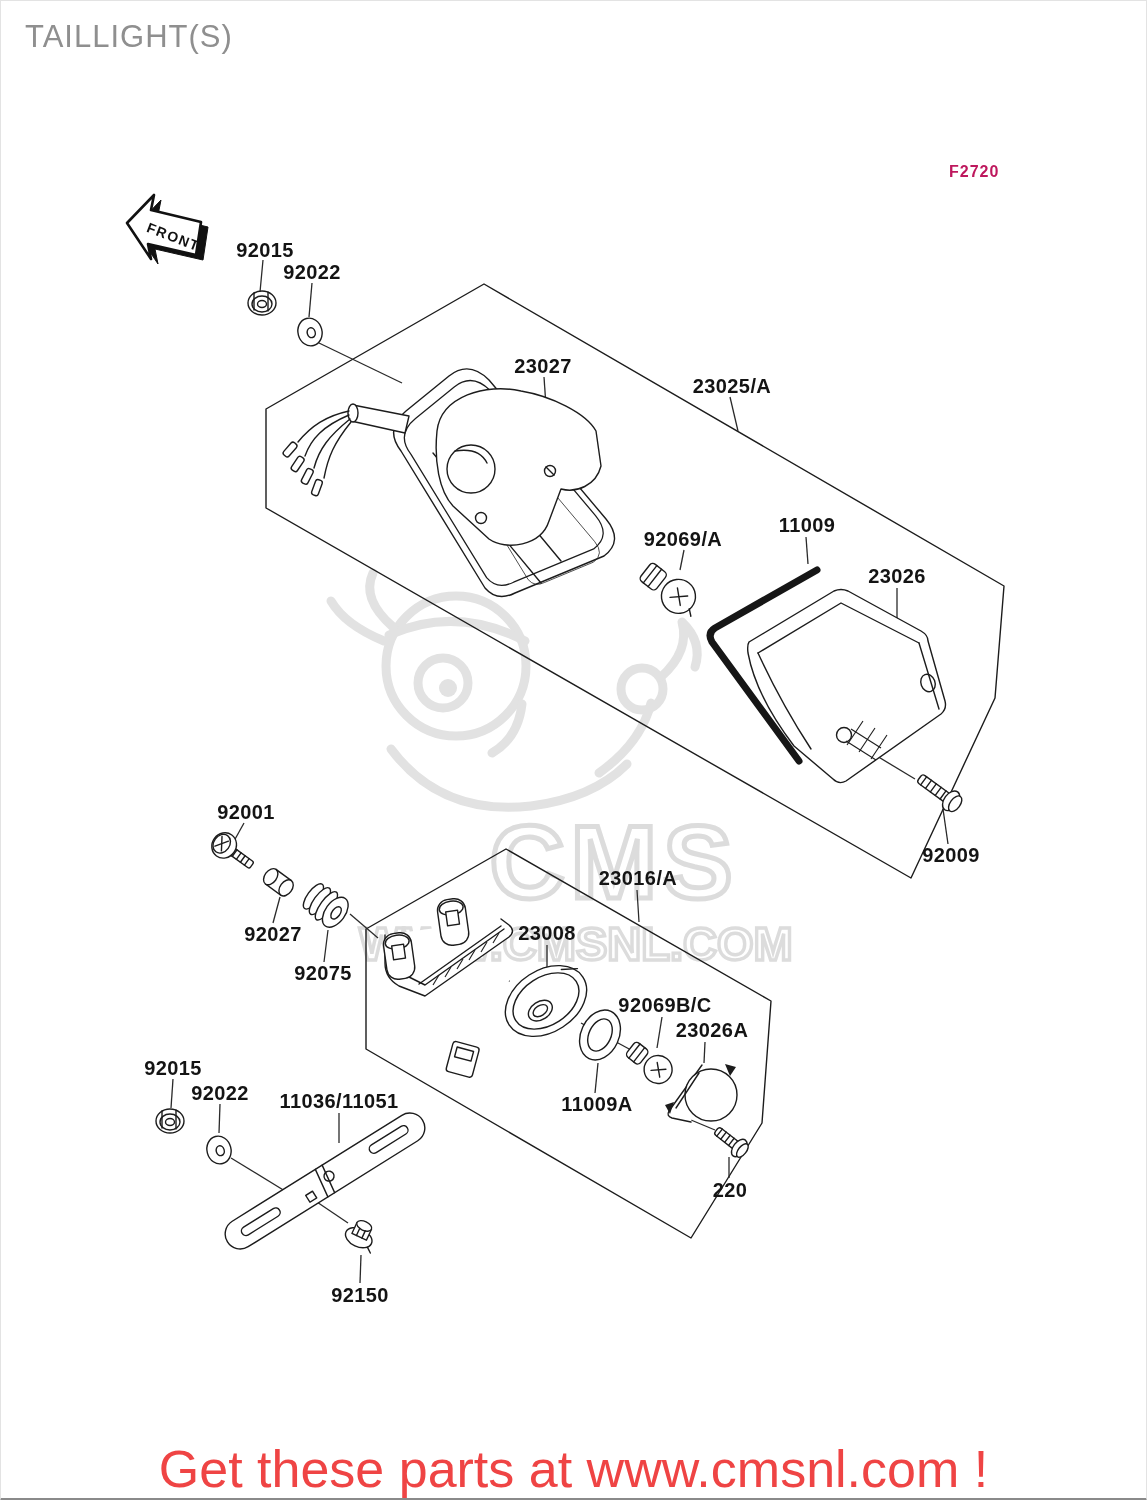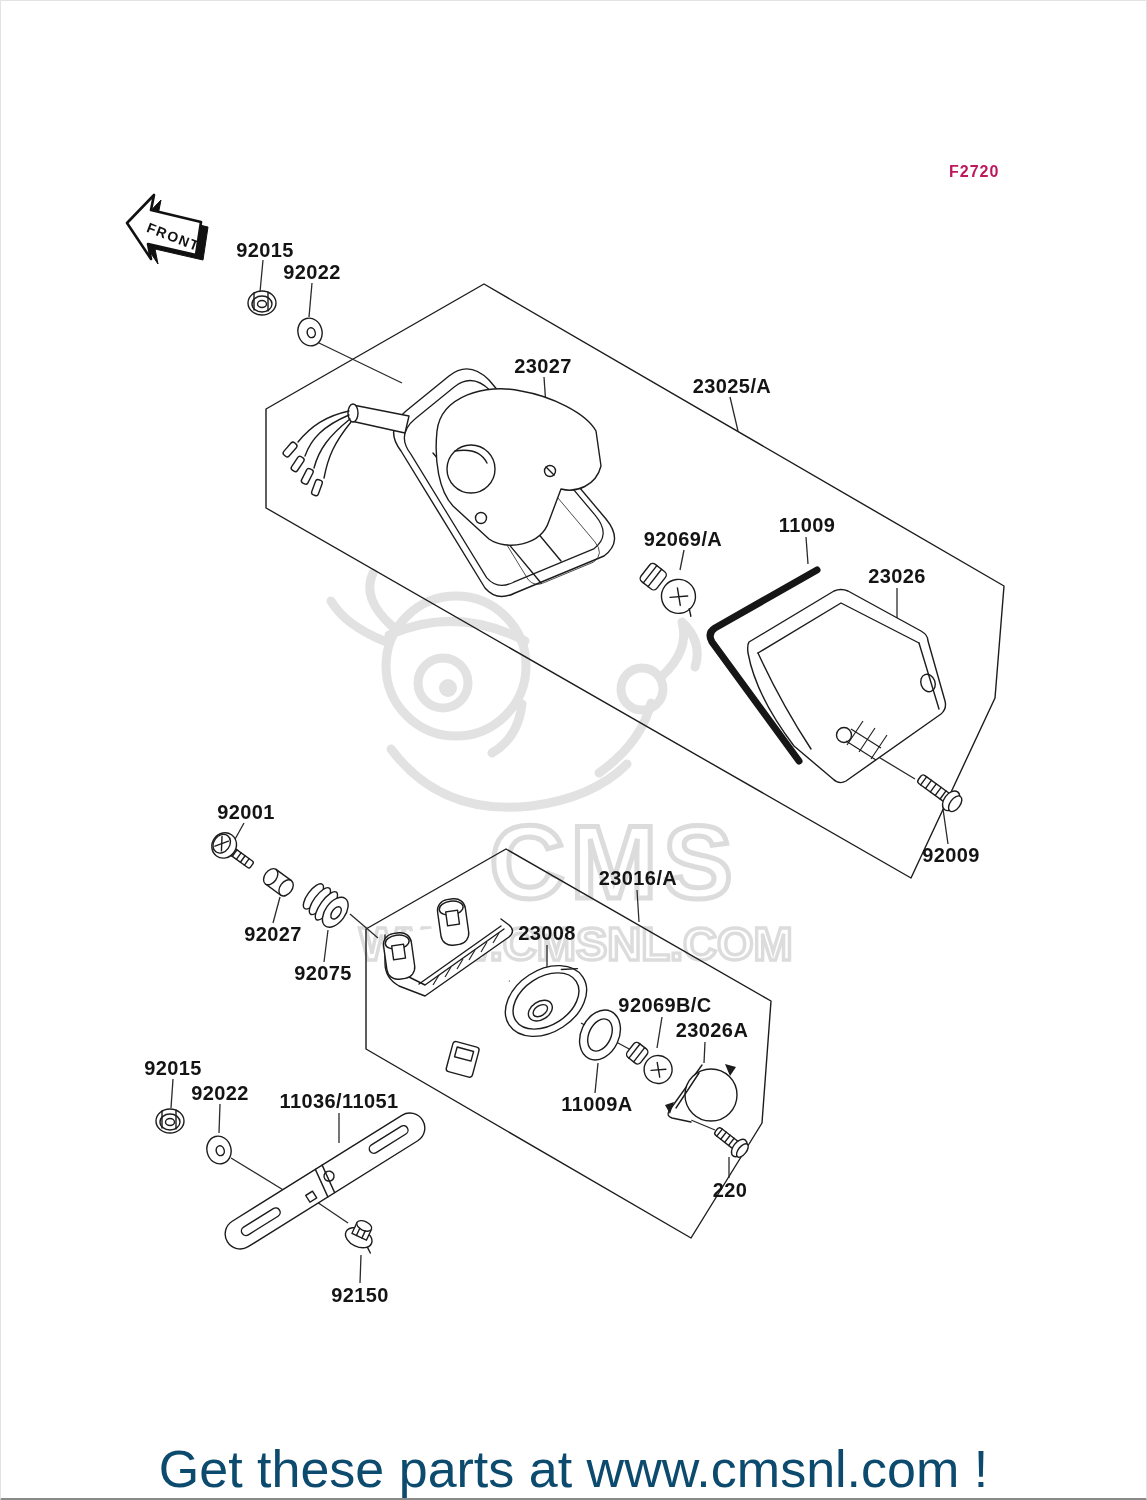--- a/index.html
+++ b/index.html
@@ -11,37 +11,38 @@
   .page-title{
     position:absolute;left:24px;top:18px;
     font:400 31px "Liberation Sans",sans-serif;color:#8f8f8f;letter-spacing:1px;
   }
   .fig-code{
     position:absolute;left:948px;top:162px;
     font:700 16px "Liberation Sans",sans-serif;color:#be185d;letter-spacing:1px;
   }
   .footer-banner{
     position:absolute;left:0;right:0;top:1438px;text-align:center;
-    font:400 52px "Liberation Sans",sans-serif;color:#0c4a6e;
+    font:400 52px "Liberation Sans",sans-serif;color:#ef4444;
   }
   svg{position:absolute;left:0;top:0;}
   .ln{stroke:#1c1c1c;stroke-width:1.4;fill:none;stroke-linecap:round;stroke-linejoin:round;}
   .lnw{stroke:#1c1c1c;stroke-width:1.4;fill:#fff;stroke-linecap:round;stroke-linejoin:round;}
   .thick{stroke:#161616;stroke-width:7;fill:none;stroke-linecap:round;stroke-linejoin:round;}
   .leader{stroke:#2a2a2a;stroke-width:1.3;fill:none;}
   .plabel{font:700 20px "Liberation Sans",sans-serif;fill:#141414;letter-spacing:.4px;text-anchor:middle;}
   .wm{stroke:#e2e2e2;stroke-width:9;fill:none;stroke-linecap:round;stroke-linejoin:round;}
   .wmtext{font-family:"Liberation Sans",sans-serif;font-weight:700;fill:#ffffff;stroke:#dcdcdc;text-anchor:middle;}
   .hatch{stroke:#1c1c1c;stroke-width:1.1;fill:none;}
 </style>
 </head>
 <body>
 
 <div class="page">
 
+  <div class="page-title">TAILLIGHT(S)</div>
   <div class="fig-code">F2720</div>
 
   <svg width="1145" height="1497" viewBox="0 0 1145 1497">
 
     <g>
       <g class="wm">
         <circle cx="455" cy="665" r="70"></circle>
         <path d="M 388,634 Q 455,604 524,640"></path>
         <path d="M 392,626 Q 360,598 372,572"></path>
         <path d="M 383,640 Q 344,624 330,600"></path>

